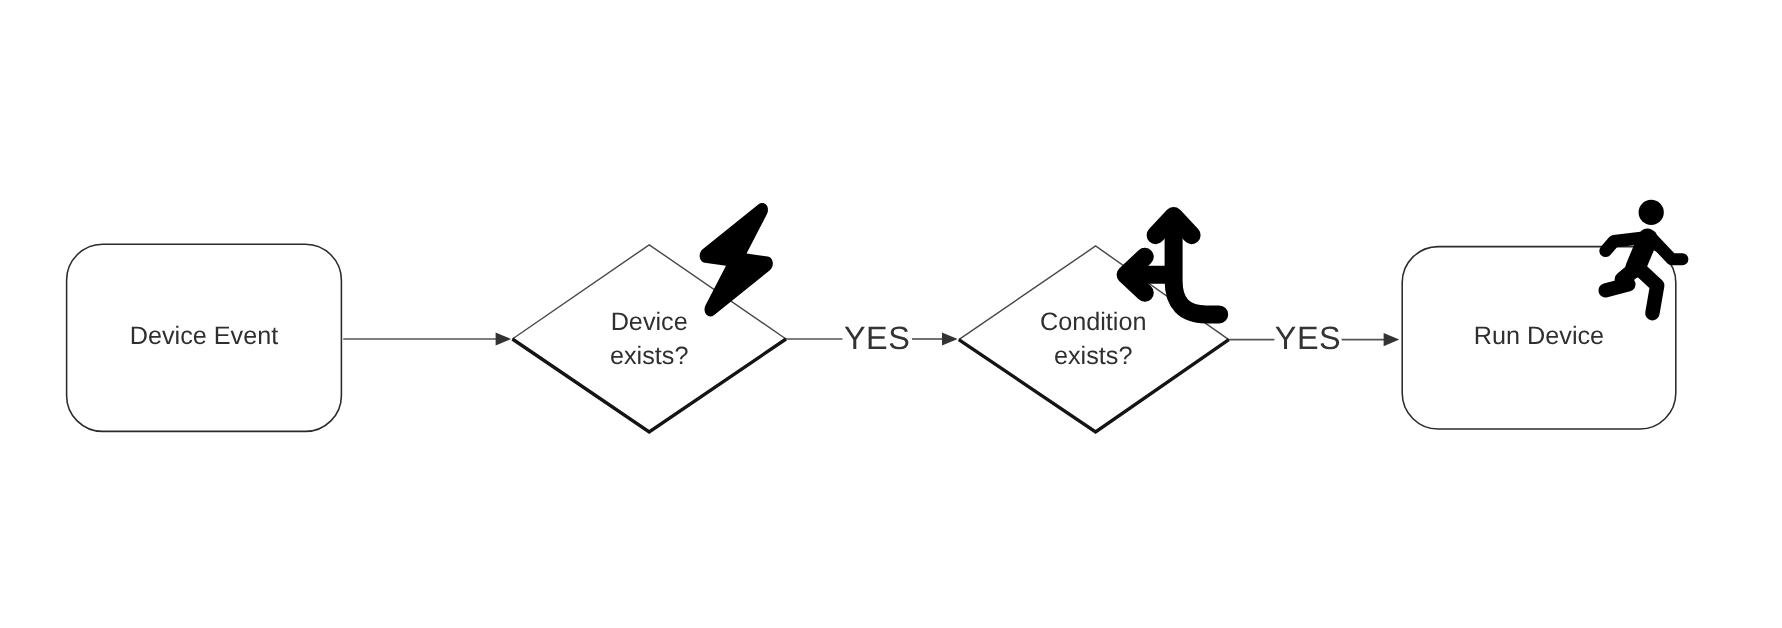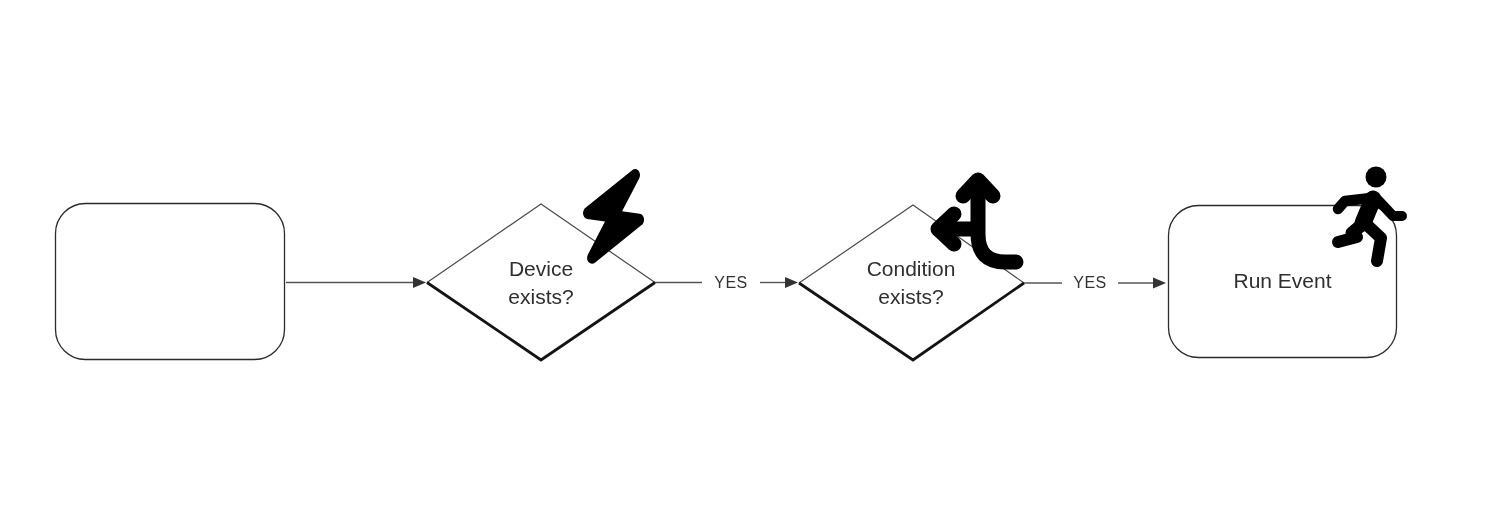--- a/index.html
+++ b/index.html
@@ -29,21 +29,21 @@
   }
   .node-label.device  { left: 55px;   top: 203px; width: 230px; height: 157px; }
   .node-label.trigger { left: 481px;  top: 238px; width: 120px; height: 90px;  }
   .node-label.cond    { left: 841px;  top: 238px; width: 140px; height: 90px;  }
   .node-label.action  { left: 1168px; top: 205px; width: 229px; height: 153px; }
   .edge-label {
     position: absolute;
     display: flex;
     align-items: center;
     justify-content: center;
-    font-size: 16px;
+    font-size: 27px;
     color: #333333;
     letter-spacing: 0.5px;
     pointer-events: none;
   }
   .edge-label.yes1 { left: 703px;  top: 267px; width: 56px; height: 31px; }
   .edge-label.yes2 { left: 1062px; top: 267px; width: 56px; height: 31px; }
 </style>
 </head>
 <body>
 
@@ -99,24 +99,25 @@
       <circle cx="43" cy="11" r="10.5" fill="#000000" stroke="none"></circle>
       <path d="M40 33 L30 57" stroke-width="17"></path>
       <path d="M38 32 L12 35 L5 43" stroke-width="10.5"></path>
       <path d="M45 34 L60 50 L69 50" stroke-width="10"></path>
       <path d="M31 57 L19 67" stroke-width="13"></path>
       <path d="M5 76 L24 71" stroke-width="12"></path>
       <path d="M33 58 L48 72 L44 95" stroke-width="12"></path>
     </g>
   </svg>
 
+  <div class="node-label device">Device Event</div>
 
   <div class="node-label trigger">Device exists?</div>
 
   <div class="node-label cond">Condition exists?</div>
 
-  <div class="node-label action">Run Event</div>
+  <div class="node-label action">Run Device</div>
 
   <div class="edge-label yes1">YES</div>
 
   <div class="edge-label yes2">YES</div>
 
 </div>
 
 </body></html>

